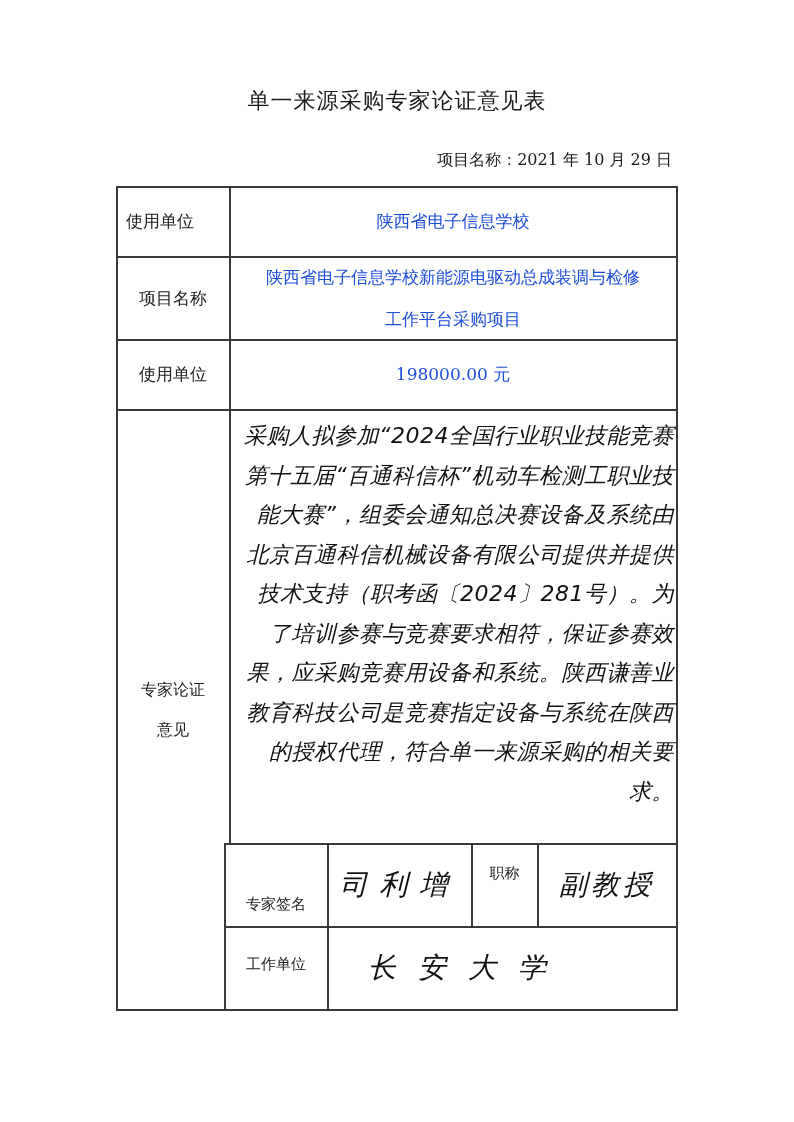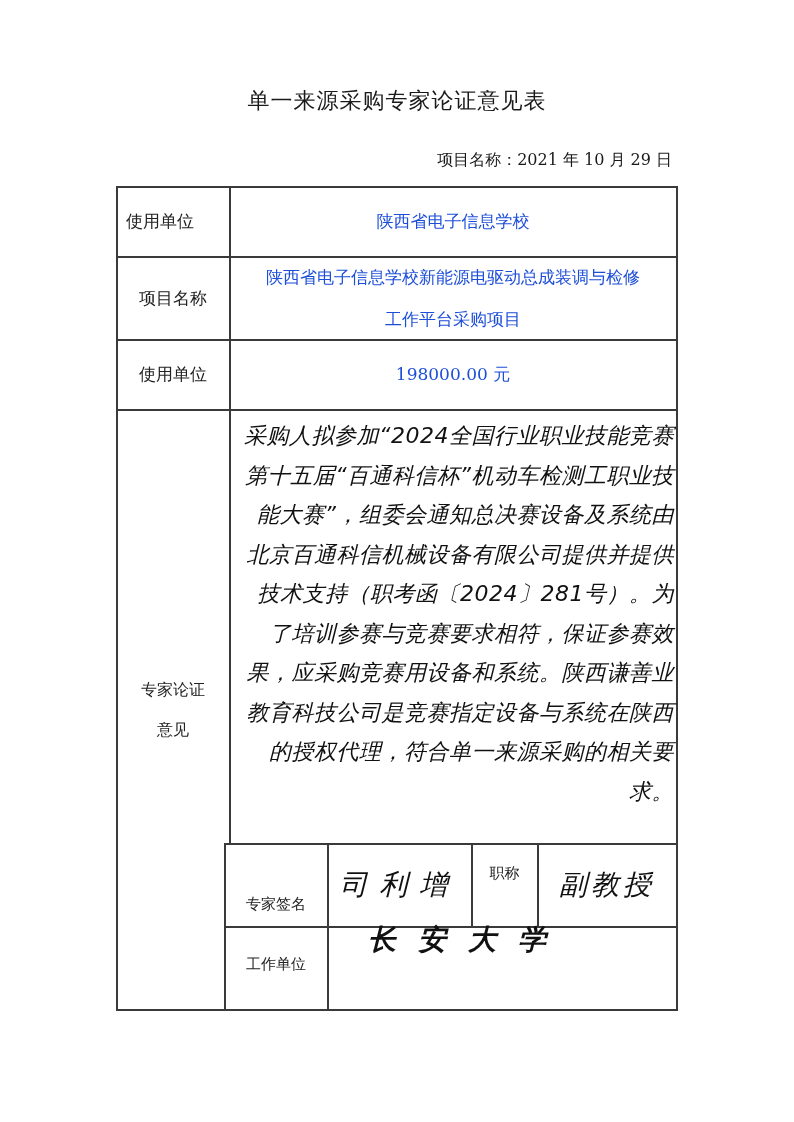--- a/index.html
+++ b/index.html
@@ -69,14 +69,14 @@
     <span>专家论证</span>
     <span>意见</span>
   </div>
   <div class="opinion hand">采购人拟参加“2024全国行业职业技能竞赛第十五届“百通科信杯”机动车检测工职业技能大赛”，组委会通知总决赛设备及系统由北京百通科信机械设备有限公司提供并提供技术支持（职考函〔2024〕281号）。为了培训参赛与竞赛要求相符，保证参赛效果，应采购竞赛用设备和系统。陕西谦善业教育科技公司是竞赛指定设备与系统在陕西的授权代理，符合单一来源采购的相关要求。</div>
 
   <div class="cell label small-label" style="left:225px; top:844px; width:102px; height:84px;margin-top:18px;">专家签名</div>
   <div class="cell hand sig" style="left:328px; top:844px; width:143px; height:82px;">司利增</div>
   <div class="cell label small-label" style="left:472px; top:844px; width:65px; height:58px;">职称</div>
   <div class="cell hand sig" style="left:538px; top:844px; width:138px; height:82px; letter-spacing:4px;">副教授</div>
   <div class="cell label small-label" style="left:225px; top:927px; width:102px; height:74px;">工作单位</div>
-  <div class="cell hand sig" style="left:328px; top:899px; width:280px; height:82px; letter-spacing:22px;font-weight:bold;">长安大学</div>
+  <div class="cell hand sig" style="left:328px; top:927px; width:280px; height:82px; letter-spacing:22px;">长安大学</div>
 </div>
 
 </body></html>

